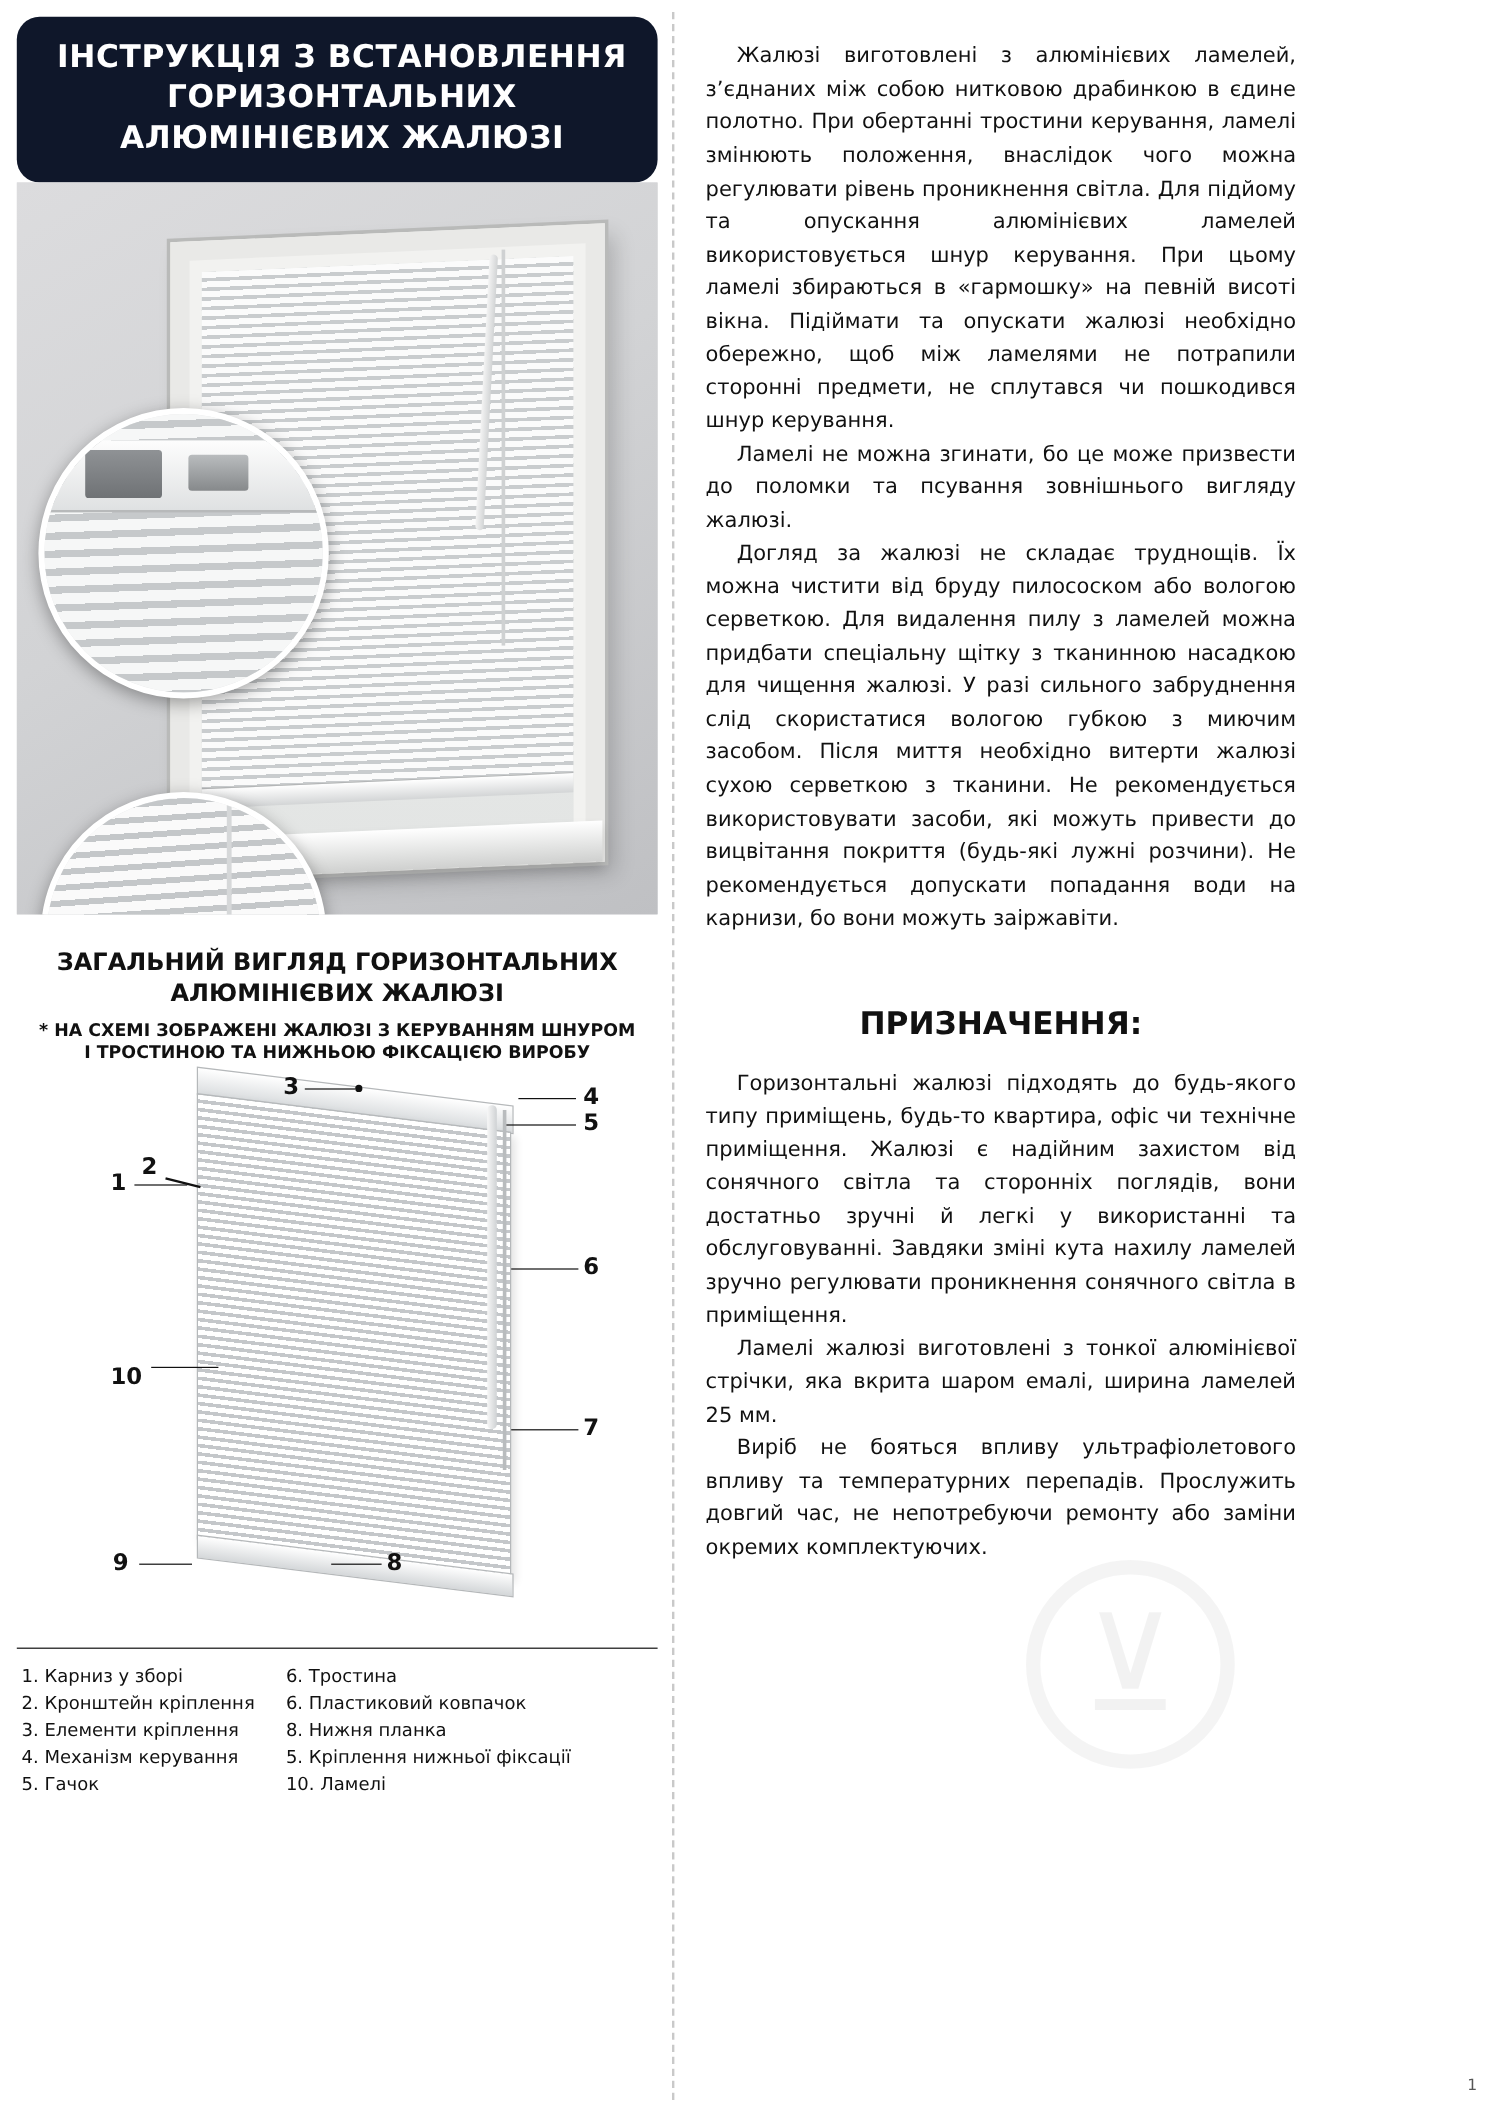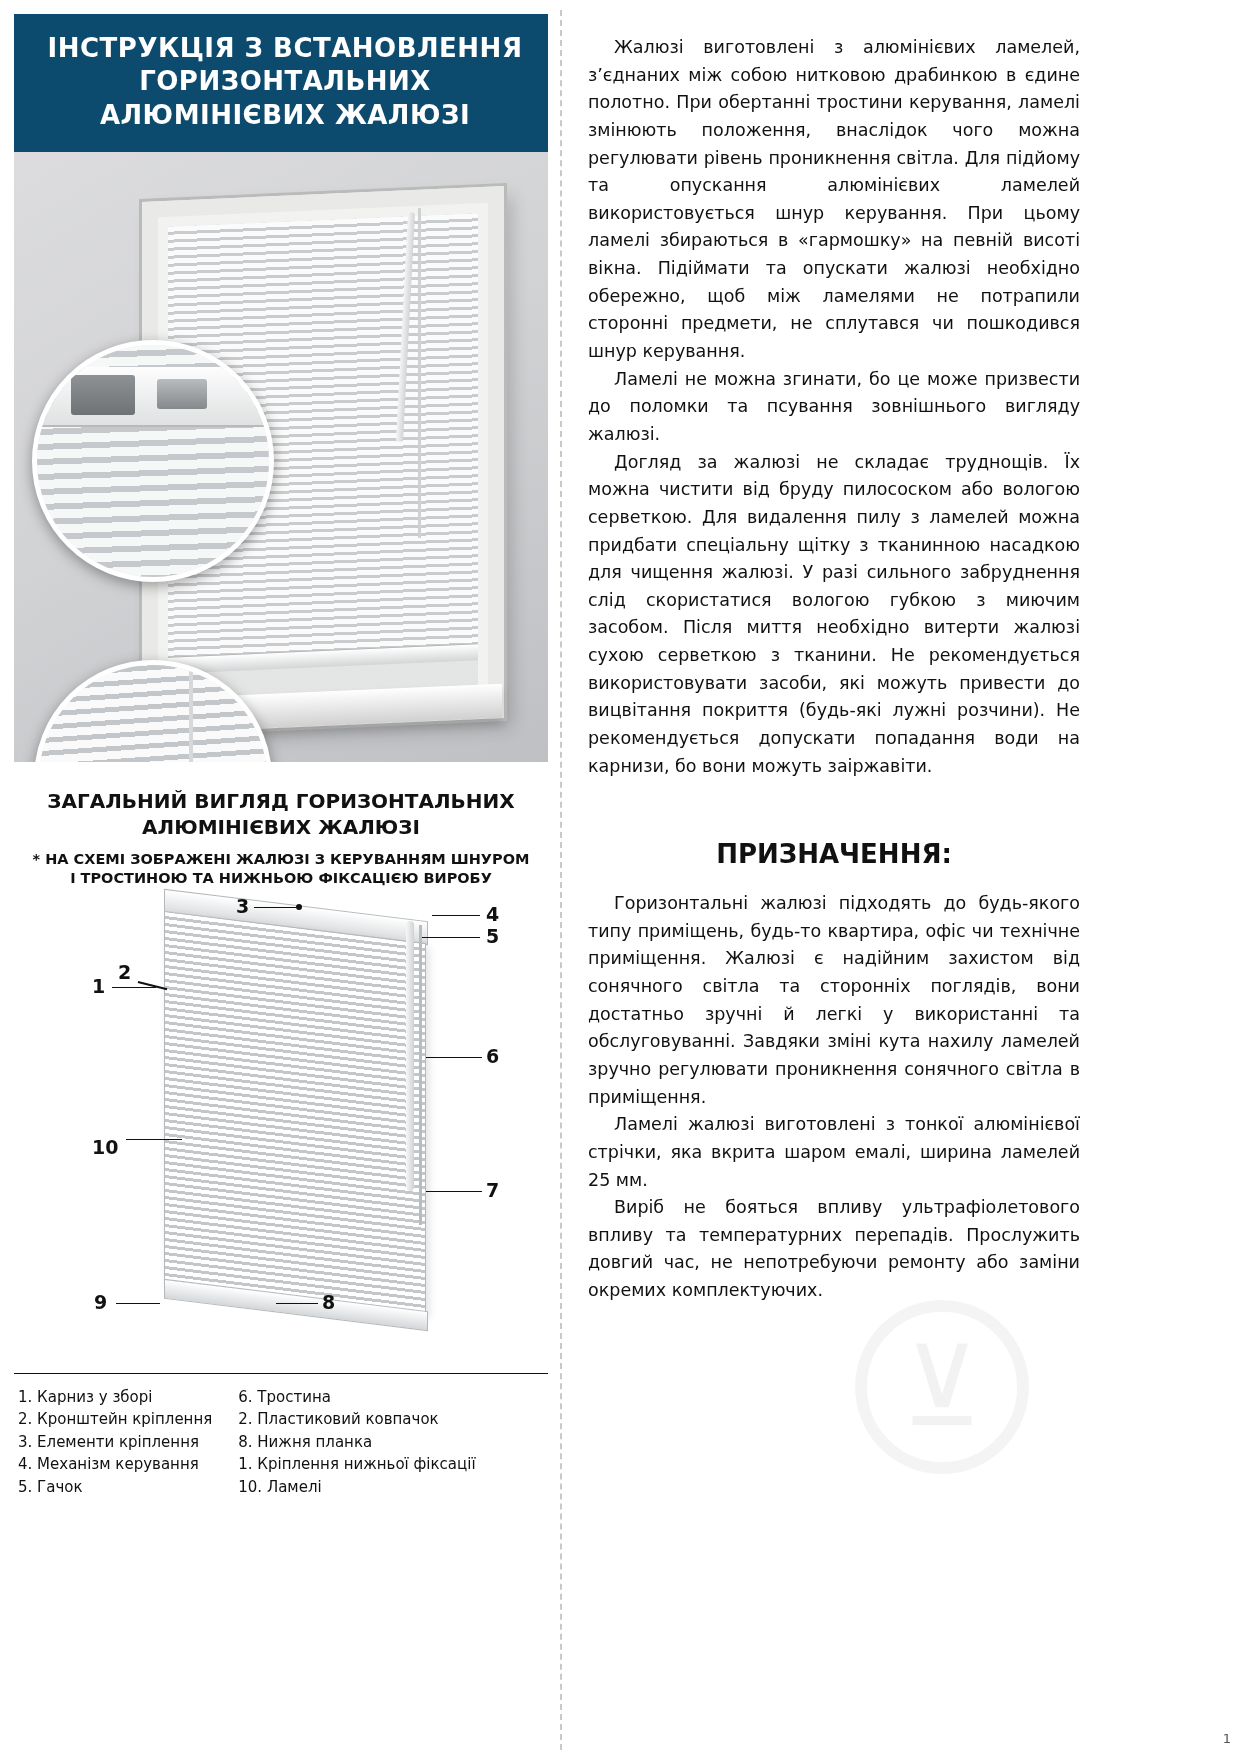--- a/index.html
+++ b/index.html
@@ -39,29 +39,30 @@
     border-left:2px dashed #c9c9c9;
     z-index:2;
   }
 
   
   .col-left{
     position:absolute;left:14px;top:14px;width:534px;
     z-index:3;
   }
   .hdr-gray{
-    background:#0c4a6e;
+    background:#0f172a;
     color:#ffffff;
     text-align:center;
     padding:18px 4px 20px 12px;
     font-weight:bold;
     font-size:26px;
     line-height:1.28;
     letter-spacing:0.5px;
     text-transform:uppercase;
+    border-radius:19px;
   }
   .photo-wrap{
     position:relative;
     width:534px;height:610px;
     background:linear-gradient(160deg,#d8d8da 0%,#cfd0d2 35%,#c2c3c6 100%);
     overflow:hidden;
   }
   
   .wall{
     position:absolute;inset:0;
@@ -342,23 +343,23 @@
     <div class="legend">
       <ol>
         <li>1. Карниз у зборі</li>
         <li>2. Кронштейн кріплення</li>
         <li>3. Елементи кріплення</li>
         <li>4. Механізм керування</li>
         <li>5. Гачок</li>
       </ol>
       <ol>
         <li>6. Тростина</li>
-        <li>2. Пластиковий ковпачок</li>
+        <li>6. Пластиковий ковпачок</li>
         <li>8. Нижня планка</li>
-        <li>1. Кріплення нижньої фіксації</li>
+        <li>5. Кріплення нижньої фіксації</li>
         <li>10. Ламелі</li>
       </ol>
     </div>
   </div>
 
   <div class="col-right">
     <div class="r-body">
       <p>Жалюзі виготовлені з алюмінієвих ламелей, з’єднаних між собою нитковою драбинкою в єдине полотно. При обертанні тростини керування, ламелі змінюють положення, внаслідок чого можна регулювати рівень проникнення світла. Для підйому та опускання алюмінієвих ламелей використовується шнур керування. При цьому ламелі збираються в «гармошку» на певній висоті вікна. Підіймати та опускати жалюзі необхідно обережно, щоб між ламелями не потрапили сторонні предмети, не сплутався чи пошкодився шнур керування.</p>
       <p>Ламелі не можна згинати, бо це може призвести до поломки та псування зовнішнього вигляду жалюзі.</p>
       <p>Догляд за жалюзі не складає труднощів. Їх можна чистити від бруду пилососком або вологою серветкою. Для видалення пилу з ламелей можна придбати спеціальну щітку з тканинною насадкою для чищення жалюзі. У разі сильного забруднення слід скористатися вологою губкою з миючим засобом. Після миття необхідно витерти жалюзі сухою серветкою з тканини. Не рекомендується використовувати засоби, які можуть привести до вицвітання покриття (будь-які лужні розчини). Не рекомендується допускати попадання води на карнизи, бо вони можуть заіржавіти.</p>

